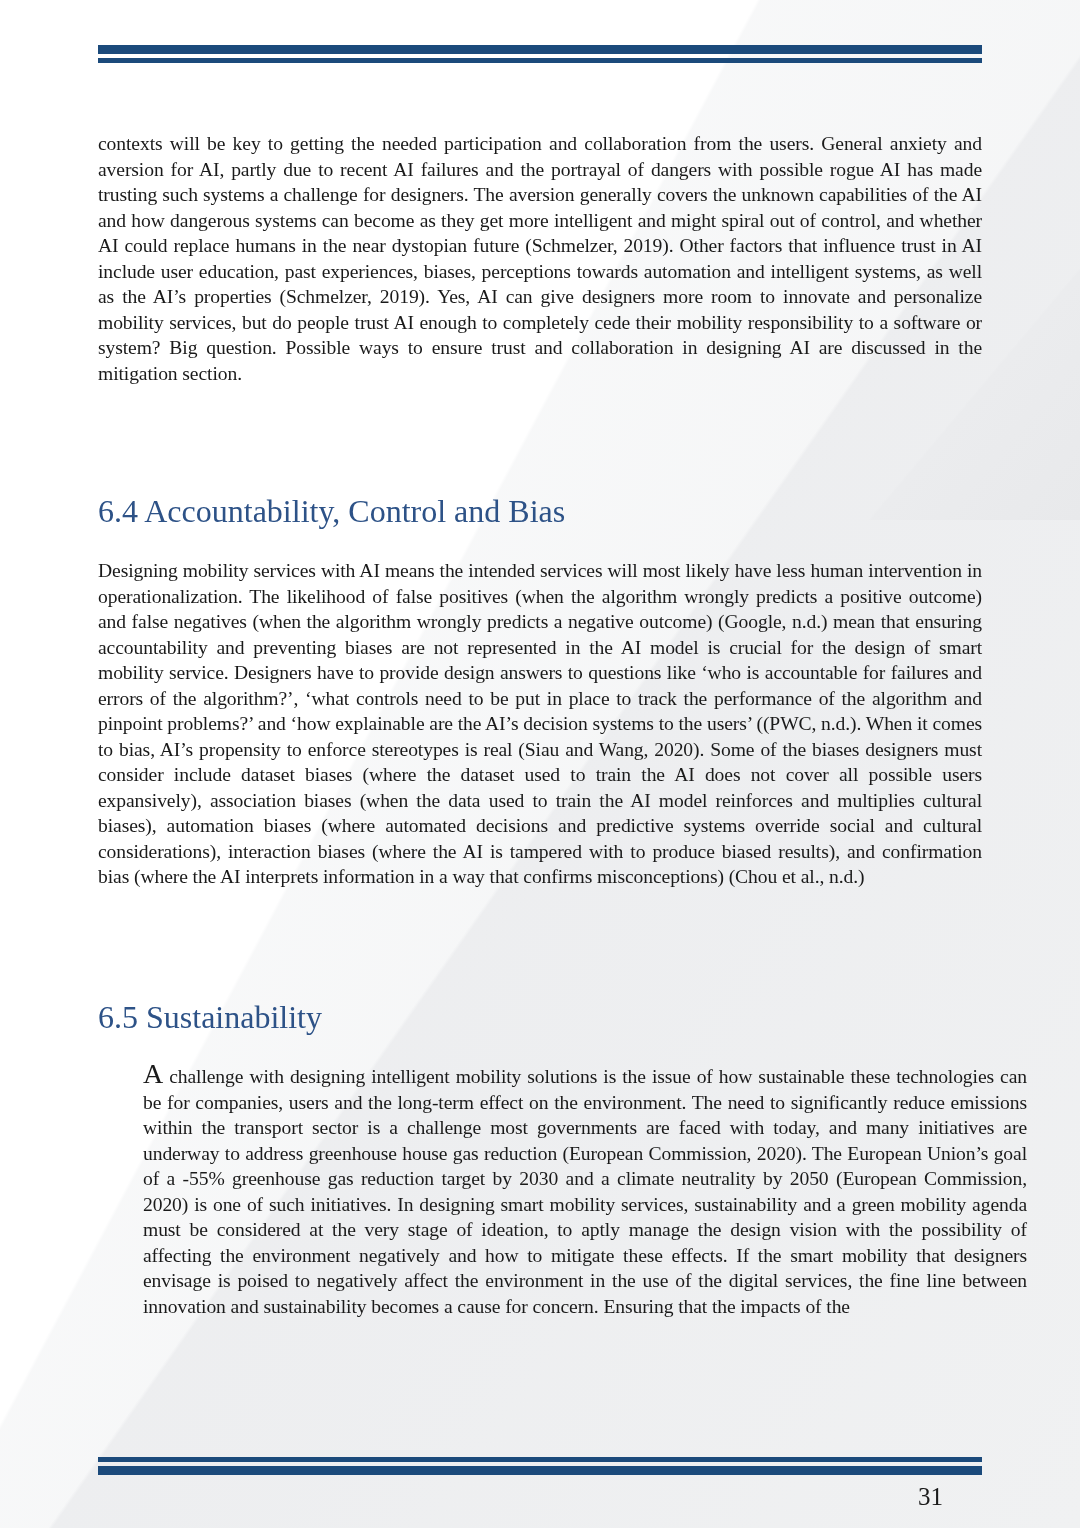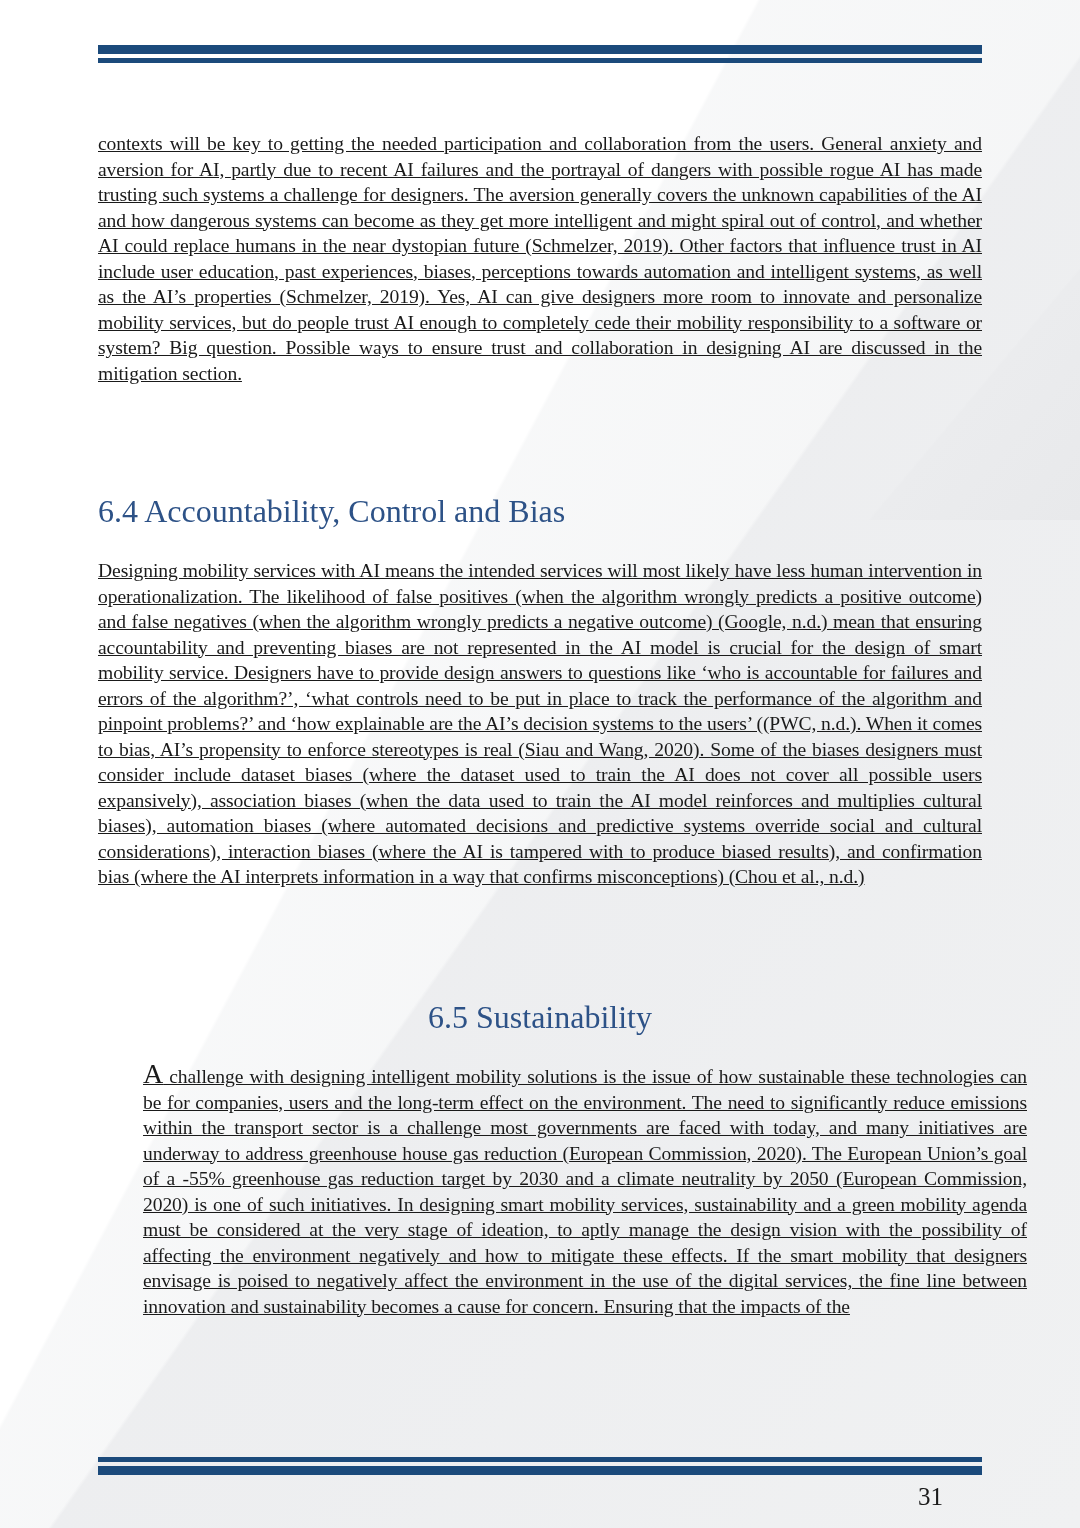--- a/index.html
+++ b/index.html
@@ -26,31 +26,31 @@
     }
     .rule { position: absolute; left: 98px; width: 884px; background: #1b4a7b; z-index: 1; }
     .rule.top-thick { top: 45px; height: 9px; }
     .rule.top-thin { top: 58px; height: 5px; }
     .rule.bot-thin { top: 1457px; height: 5px; }
     .rule.bot-thick { top: 1466px; height: 9px; }
 
     .content { position: absolute; left: 98px; width: 884px; z-index: 2; }
     p.body {
       margin: 0; font-size: 19.6px; line-height: 25.5px; text-align: justify;
-      text-align-last: left; letter-spacing: -0.1px; text-decoration: underline;
+      text-align-last: left; letter-spacing: -0.1px;
     }
     h2.section {
       margin: 0; font-weight: normal; font-size: 32px; line-height: 38px;
       color: #2d5287;
       font-family: "Liberation Serif", "DejaVu Serif", serif;
     }
     .para1 { top: 131px; }
     .h64 { top: 492px; }
     .para2 { top: 558px; }
-    .h65 { top: 998px; text-align: center; }
+    .h65 { top: 998px; }
     .para3 { top: 1064px; margin-left: 45px; }
     .dropcap { font-size: 28px; line-height: 20px; }
     .page-number {
       position: absolute; top: 1483px; right: 137px; z-index: 2;
       font-size: 25px; font-weight: normal; color: #1a1a1a;
     }
   </style>
 </head>
 <body>
 

